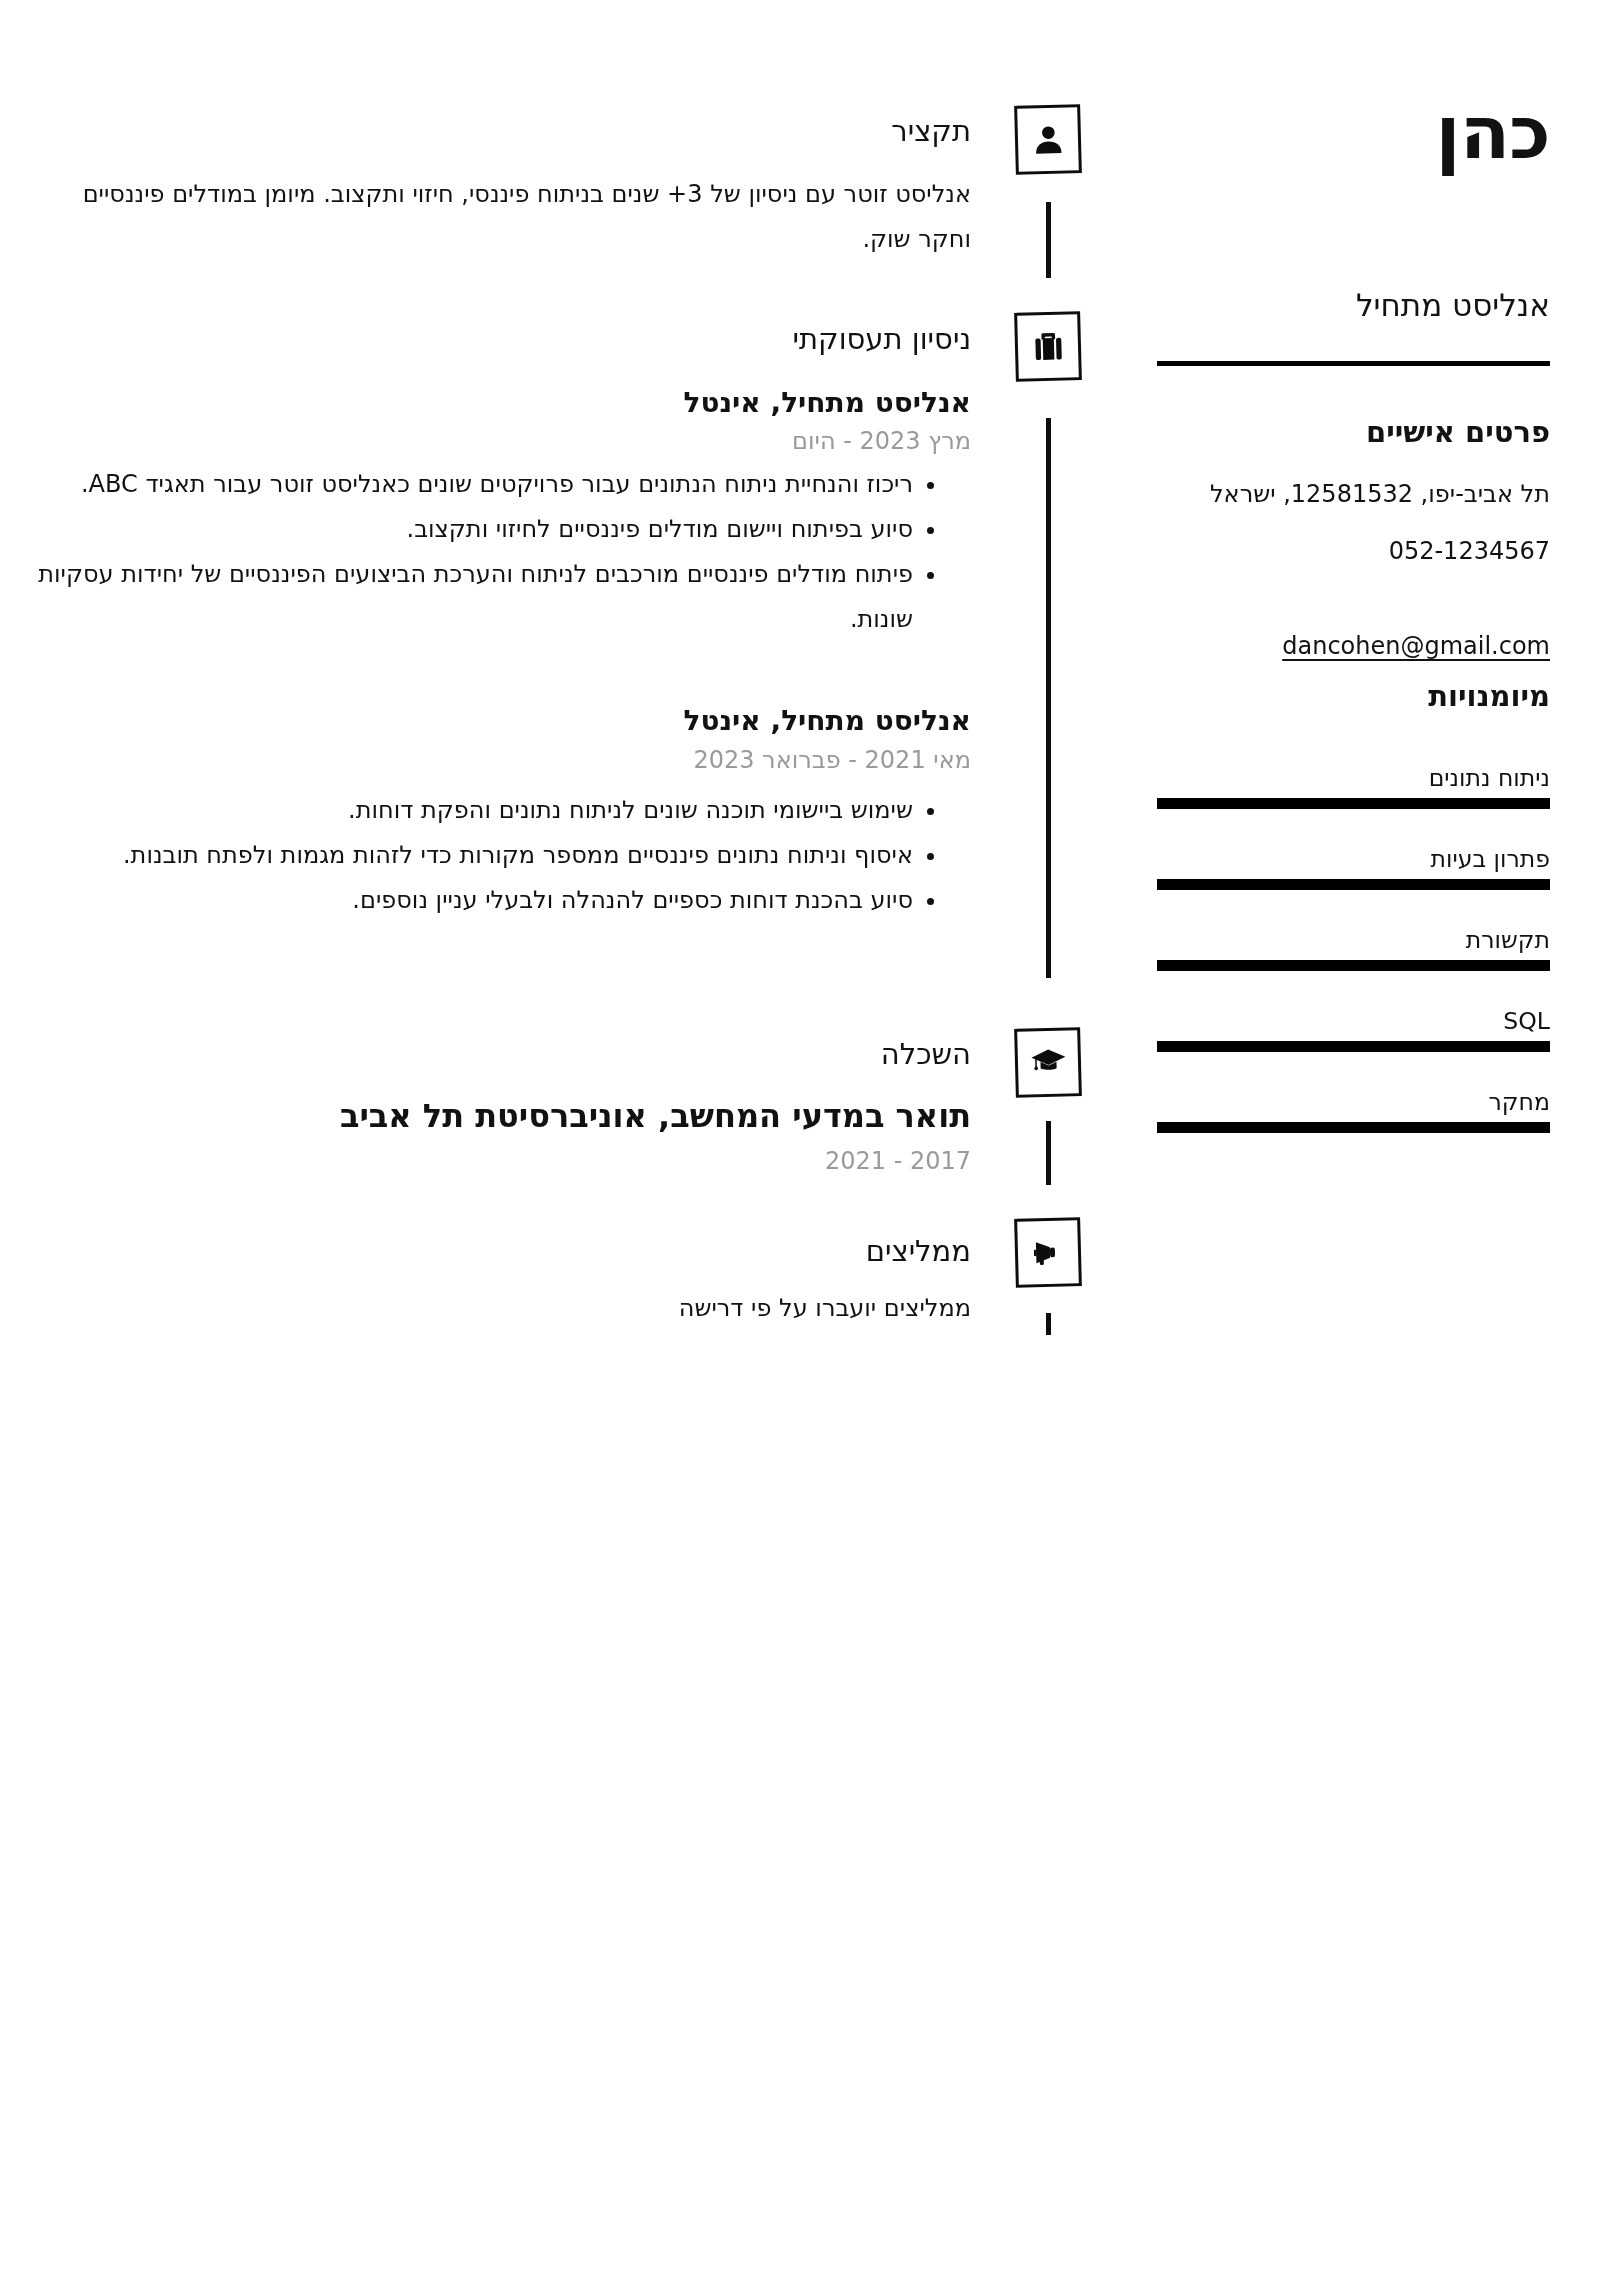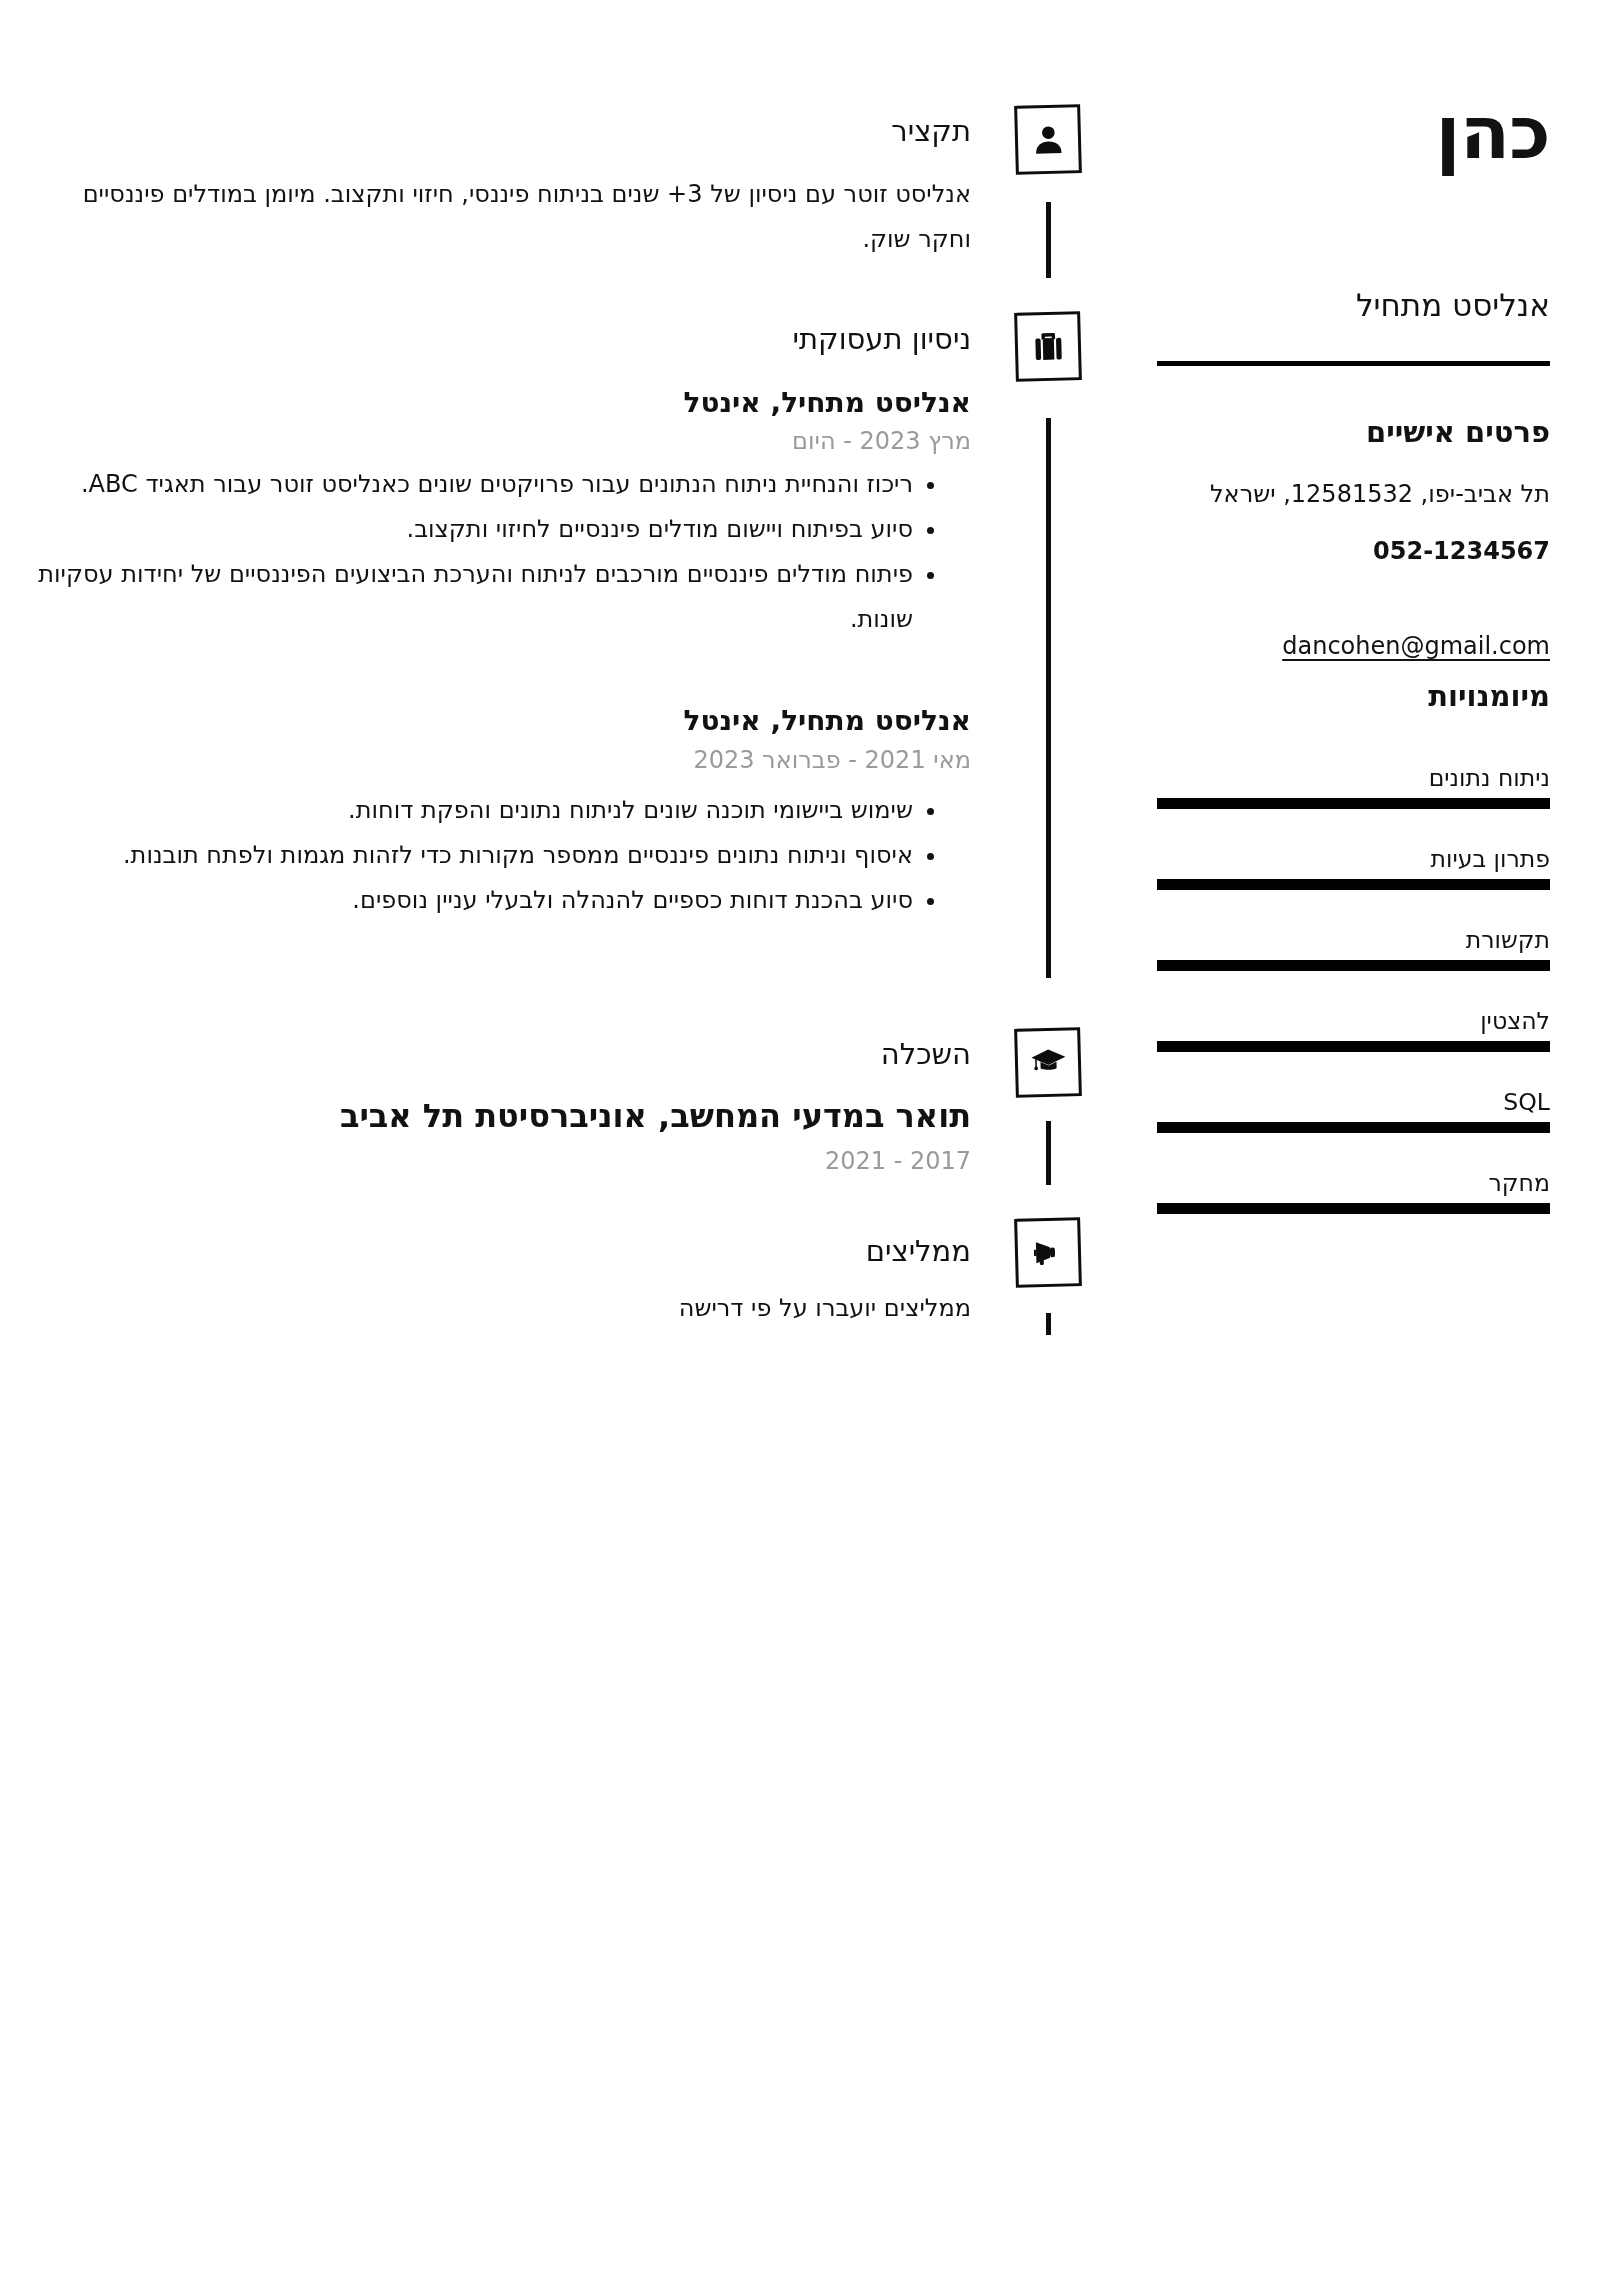--- a/index.html
+++ b/index.html
@@ -8,21 +8,21 @@
 
   
   .rcol{position:absolute;right:73px;width:397px;text-align:right;}
   #name{top:90px;font-size:73px;line-height:86px;font-weight:600;letter-spacing:-0.7px;}
   #subtitle{top:287px;font-size:31px;line-height:37px;font-weight:400;}
   #header-divider{position:absolute;right:73px;top:361px;width:393px;height:5.2px;background:#000;}
   .r-heading{font-size:29px;font-weight:600;line-height:33px;}
   #contact-heading{top:416px;}
   .r-line{font-size:24px;line-height:29px;}
   #contact-address{top:480px;}
-  #contact-phone{top:537px;font-weight:bold;}
+  #contact-phone{top:537px;}
   #contact-email{top:593px;margin-top:39px;}
   #contact-email a{color:#121212;text-decoration:underline;text-underline-offset:4.6px;}
   #skills-heading{top:680px;}
   #skills-list{position:absolute;right:73px;top:763px;width:393px;}
   .skill-item{height:81px;}
   .skill-label{font-size:23.6px;line-height:30px;text-align:right;}
   .skill-bar{margin-top:5.2px;width:100%;height:10.5px;background:#e8e8e8;}
   .skill-bar-fill{height:100%;background:#000;width:100%;}
 
   
@@ -88,26 +88,20 @@
         </div>
     </div>
     <div class="skill-item">
       <div class="skill-label">פתרון בעיות</div>
       <div class="skill-bar">
           <div class="skill-bar-fill" style="width: 100%;"></div>
         </div>
     </div>
     <div class="skill-item">
       <div class="skill-label">תקשורת</div>
-      <div class="skill-bar">
-          <div class="skill-bar-fill" style="width: 100%;"></div>
-        </div>
-    </div>
-    <div class="skill-item">
-      <div class="skill-label">להצטין</div>
       <div class="skill-bar">
           <div class="skill-bar-fill" style="width: 100%;"></div>
         </div>
     </div>
     <div class="skill-item">
       <div class="skill-label">SQL</div>
       <div class="skill-bar">
           <div class="skill-bar-fill" style="width: 100%;"></div>
         </div>
     </div>

